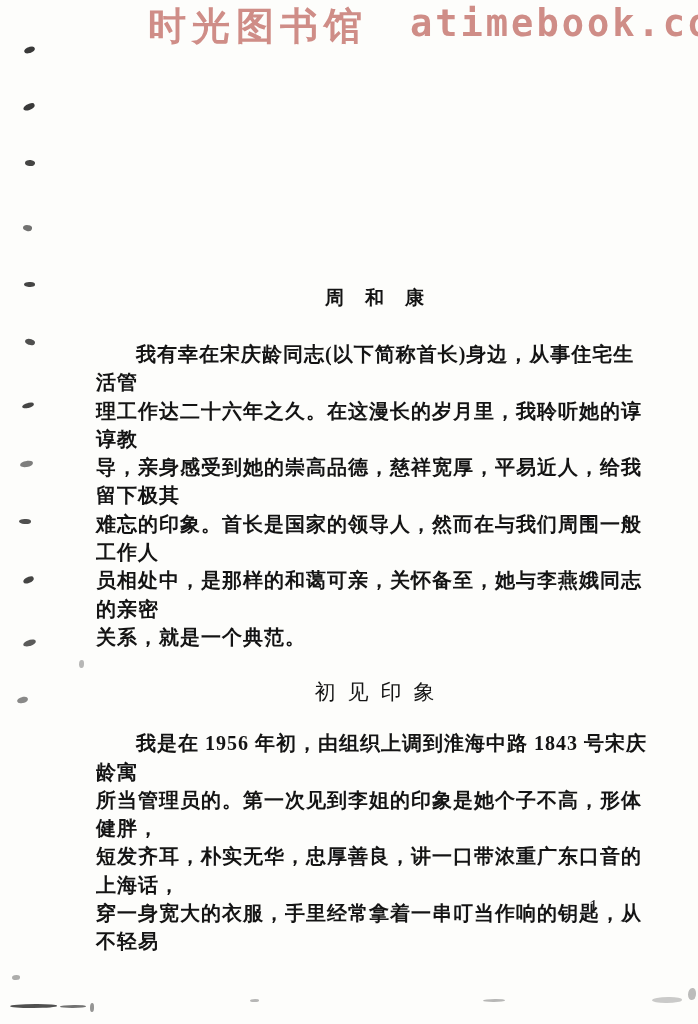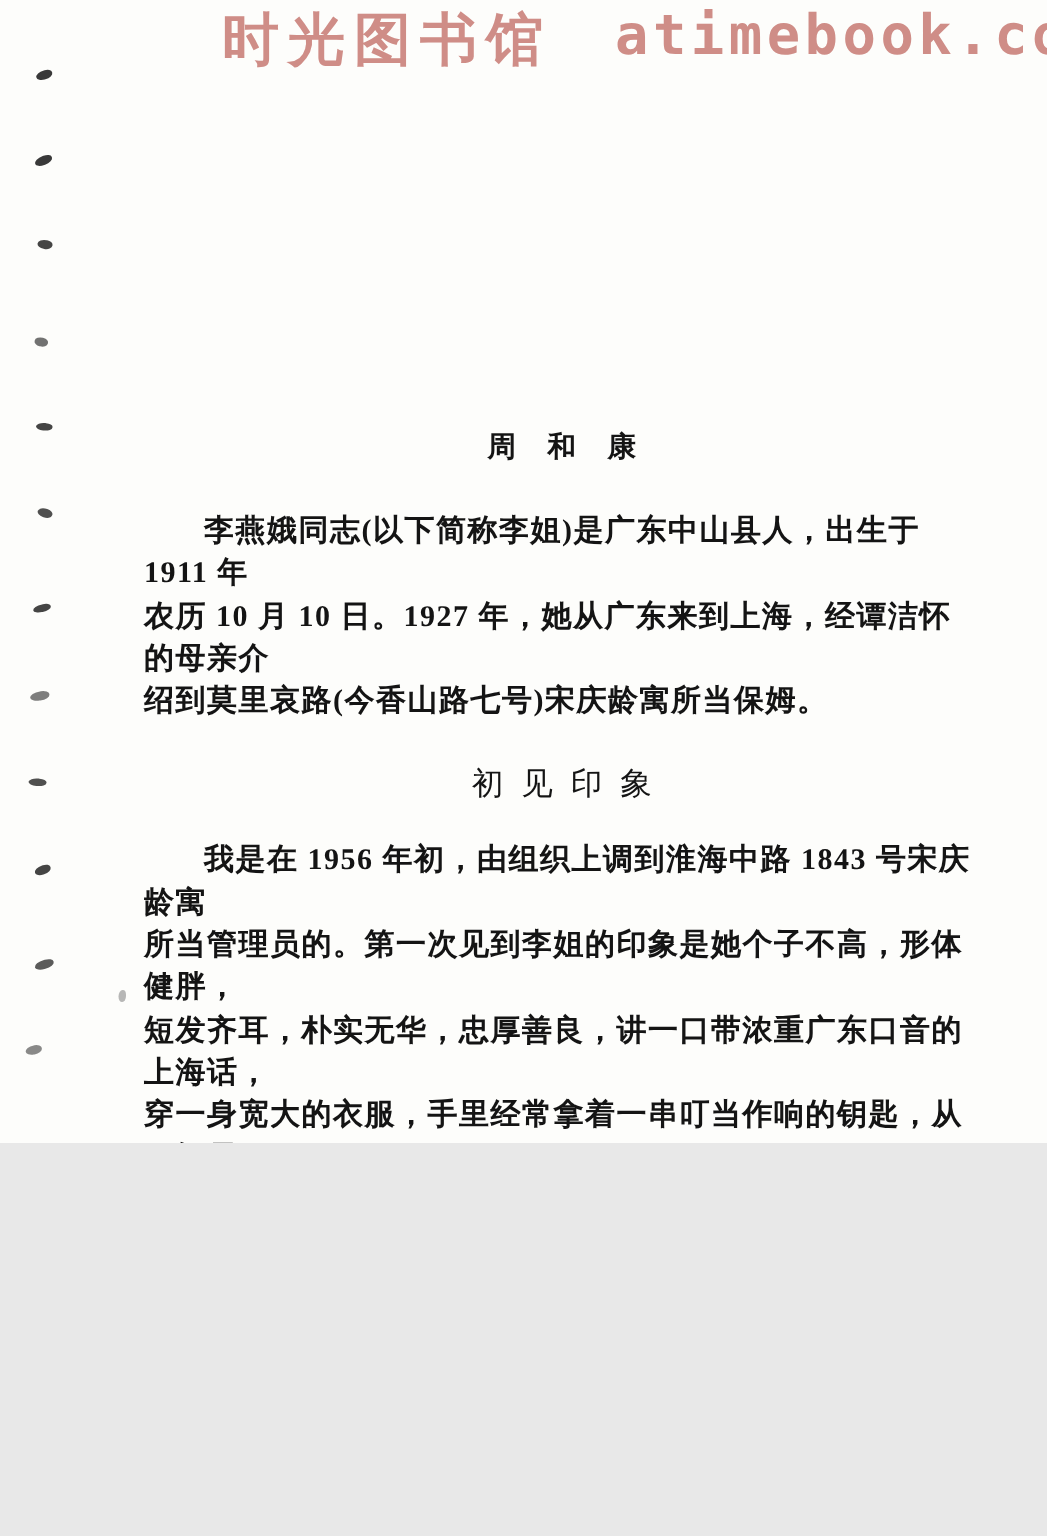--- a/index.html
+++ b/index.html
@@ -1,17 +1,17 @@
 <!DOCTYPE html>
 <html><head>
 <meta charset="utf-8">
 <style>
   html,body{margin:0;padding:0;background:#e8e8e8;}
   .page{
-    position:relative;width:698px;height:762px;background:#fdfdfb;
+    position:relative;width:698px;height:1024px;background:#fdfdfb;
     overflow:hidden;color:#141414;
     font-family:"Liberation Serif","DejaVu Serif",serif;
   }
   
   .watermark{
     position:absolute;top:1px;left:148px;display:flex;gap:42px;
     white-space:nowrap;font-weight:bold;align-items:flex-start;
   }
   .wm-cjk{font-size:38px;letter-spacing:6px;font-family:"Liberation Sans","DejaVu Sans",sans-serif;}
   .wm-latin{font-size:37px;letter-spacing:3px;font-family:"DejaVu Sans Mono",monospace;position:relative;top:1px;}
@@ -46,23 +46,26 @@
   <div class="watermark" style="color: rgb(207, 141, 135);">
     <span class="wm-cjk">时光图书馆</span>
     <span class="wm-latin">atimebook.com</span>
   </div>
 
   <div class="content">
 
     <div class="author">周和康</div>
 
     <div class="body-text">
-      <p class="para">李燕娥同志(以下简称李姐)是广东中山县人，出生于 1911 年
-农历 10 月 10 日。1927 年，她从广东来到上海，经谭洁怀的母亲介
-绍到莫里哀路(今香山路七号)宋庆龄寓所当保姆。</p>
+      <p class="para">我有幸在宋庆龄同志(以下简称首长)身边，从事住宅生活管
+理工作达二十六年之久。在这漫长的岁月里，我聆听她的谆谆教
+导，亲身感受到她的崇高品德，慈祥宽厚，平易近人，给我留下极其
+难忘的印象。首长是国家的领导人，然而在与我们周围一般工作人
+员相处中，是那样的和蔼可亲，关怀备至，她与李燕娥同志的亲密
+关系，就是一个典范。</p>
 
       <h2 class="section-heading">初见印象</h2>
 
       <p class="para">我是在 1956 年初，由组织上调到淮海中路 1843 号宋庆龄寓
 所当管理员的。第一次见到李姐的印象是她个子不高，形体健胖，
 短发齐耳，朴实无华，忠厚善良，讲一口带浓重广东口音的上海话，
 穿一身宽大的衣服，手里经常拿着一串叮当作响的钥匙，从不轻易</p>
     </div>
   </div>
 

